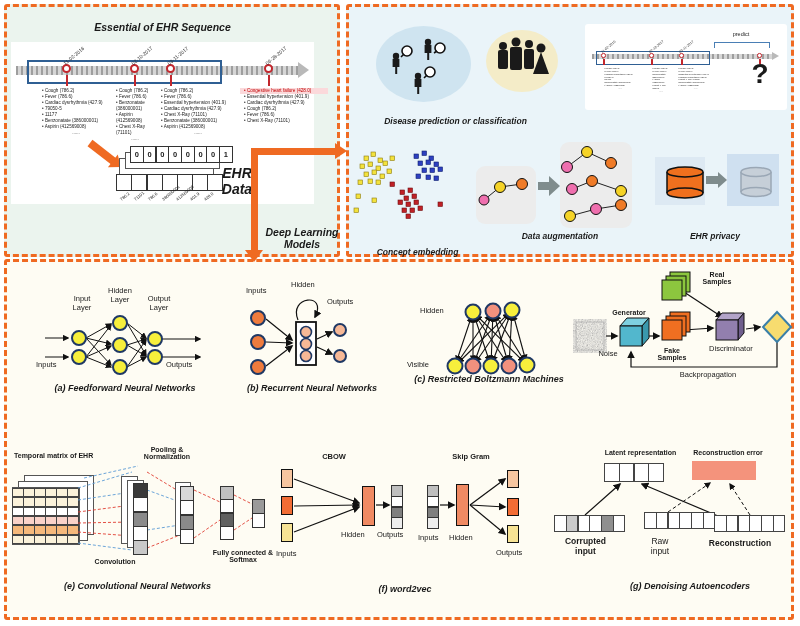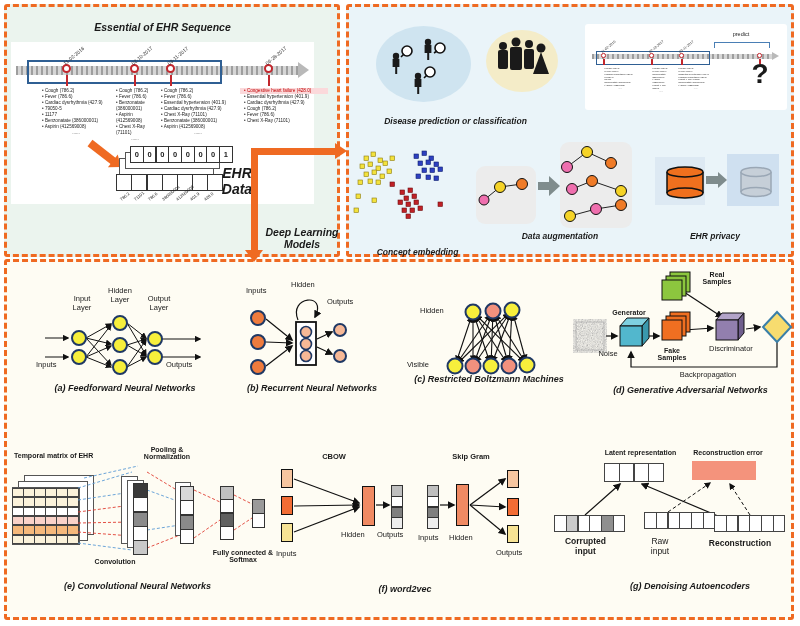--- a/index.html
+++ b/index.html
@@ -523,21 +523,20 @@
   <polygon points="207,44 221,59 207,74 193,59" fill="#F7DC6F" stroke="#3A7FA8" stroke-width="2"></polygon>
 </svg>
 <div class="lbl c" style="left:607px;top:309px;width:44px;">Generator</div>
 <div class="lbl8 c" style="left:591px;top:349px;width:34px;">Noise</div>
 <div class="lbl c pre" style="left:652px;top:347px;width:40px;">Fake
 Samples</div>
 <div class="lbl c pre" style="left:697px;top:271px;width:40px;">Real
 Samples</div>
 <div class="lbl8 c" style="left:702px;top:344px;width:58px;">Discriminator</div>
 <div class="lbl8 c" style="left:668px;top:370px;width:80px;">Backpropagation</div>
-<div class="cap c abs" style="left:588px;top:385px;width:205px;">(d) Generative Adversarial Networks</div>
 
 <div class="lbl" style="left:14px;top:452px;width:95px;">Temporal matrix of EHR</div>
 <div class="ghost" style="left:24px;top:475px;width:68px;height:58px;"></div>
 <div class="ghost" style="left:18px;top:481px;width:68px;height:58px;"></div>
 <div class="abs" style="left:12px;top:487px;width:68px;height:58px;">
   <div style="display:flex;flex-direction:column;width:100%;height:100%;border:0.8px solid #555;box-sizing:border-box;">
     <div style="flex:1;display:flex;background:#FBF2DA;">
           <div class="cell" style="flex:1;background:none;"></div>
           <div class="cell" style="flex:1;background:none;"></div>
           <div class="cell" style="flex:1;background:none;"></div>

